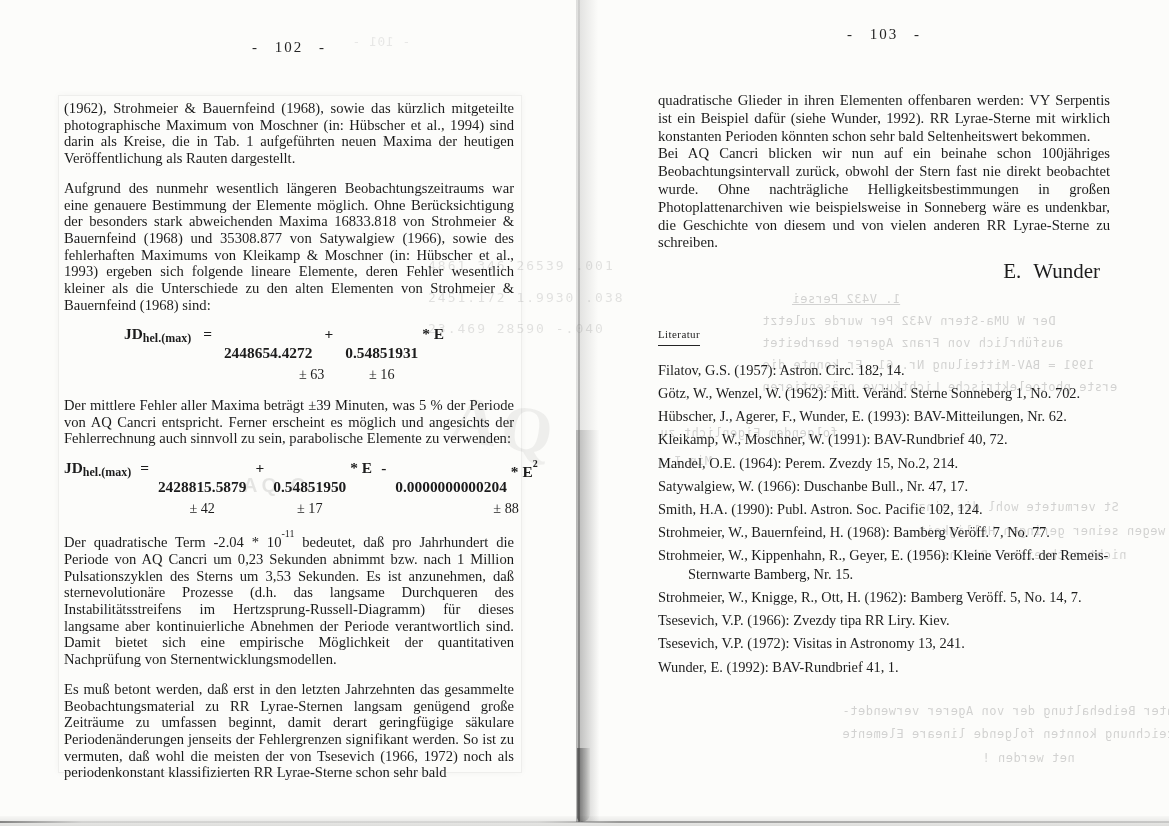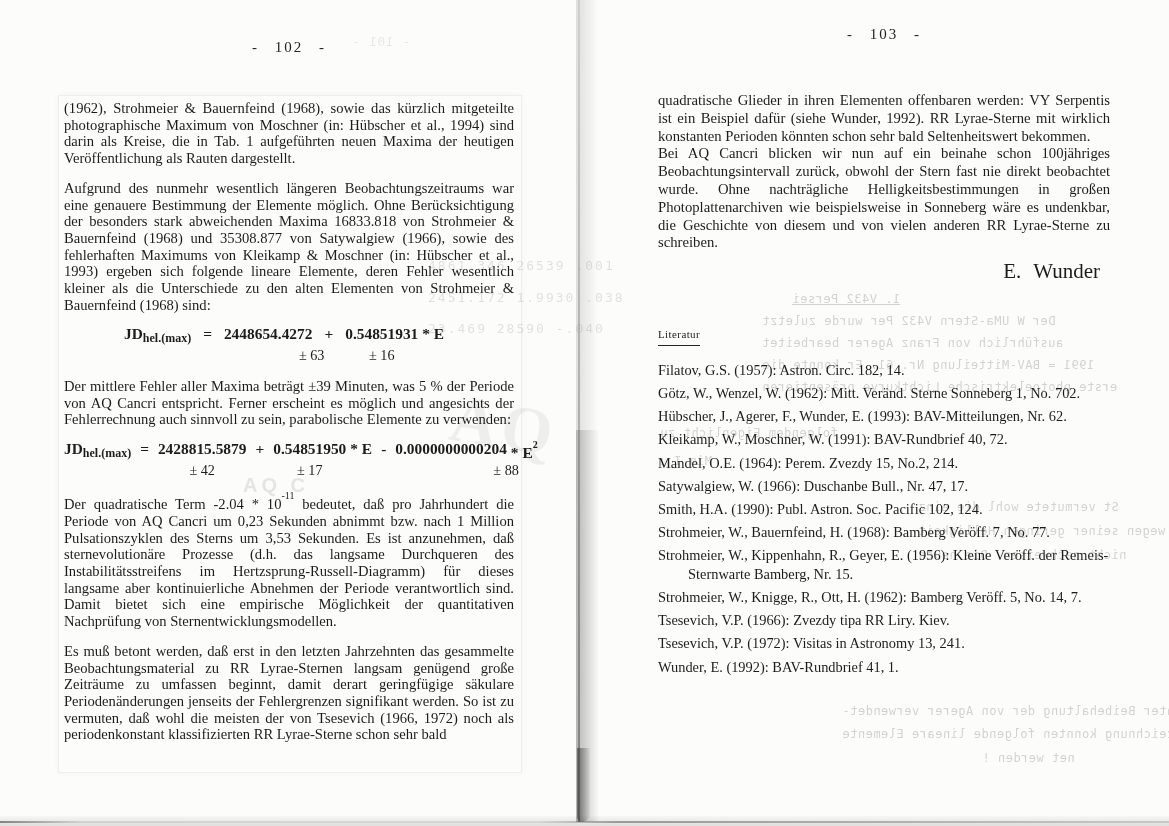--- a/index.html
+++ b/index.html
@@ -18,21 +18,21 @@
     border:1px solid rgba(0,0,0,0.055);box-shadow:0 0 7px rgba(0,0,0,0.035);}
   .text-left{position:absolute;left:64px;top:100px;width:450px;
     font-size:14.6px;line-height:16.7px;text-align:justify;}
   .text-left p{margin:0 0 13px 0;}
   sup.supsm{font-size:10px;position:relative;top:-4px;}
   .formula{display:flex;align-items:flex-start;font-size:15.4px;font-weight:bold;margin:9px 0 14px 0;white-space:nowrap;}
   .formula .op{padding:0 9px;}
   #formula-linear{padding-left:60px;}
   #formula-linear .op{padding:0 12px;}
   .jd sub{font-size:12px;font-weight:bold;vertical-align:-3px;}
-  .term{display:inline-block;vertical-align:top;}
+  .term{display:inline-block;vertical-align:top;margin-top:19px;}
   .term .tv{display:block;}
   .term .te{display:block;text-align:center;font-weight:400;font-size:14.2px;margin-top:4px;}
   .term .te.nudge{transform:translateX(12px);text-align:right;}
   .suffix{padding-left:4px;}
   
   .text-right{position:absolute;left:658px;top:92px;width:452px;
     font-size:14.7px;line-height:17.8px;text-align:justify;}
   .text-right p{margin:0;}
   .signature{margin-top:11px;text-align:right;padding-right:10px;word-spacing:7px;font-size:21px;}
   .lit-head{display:inline-block;border-bottom:1px solid #242424;padding-bottom:1px;

